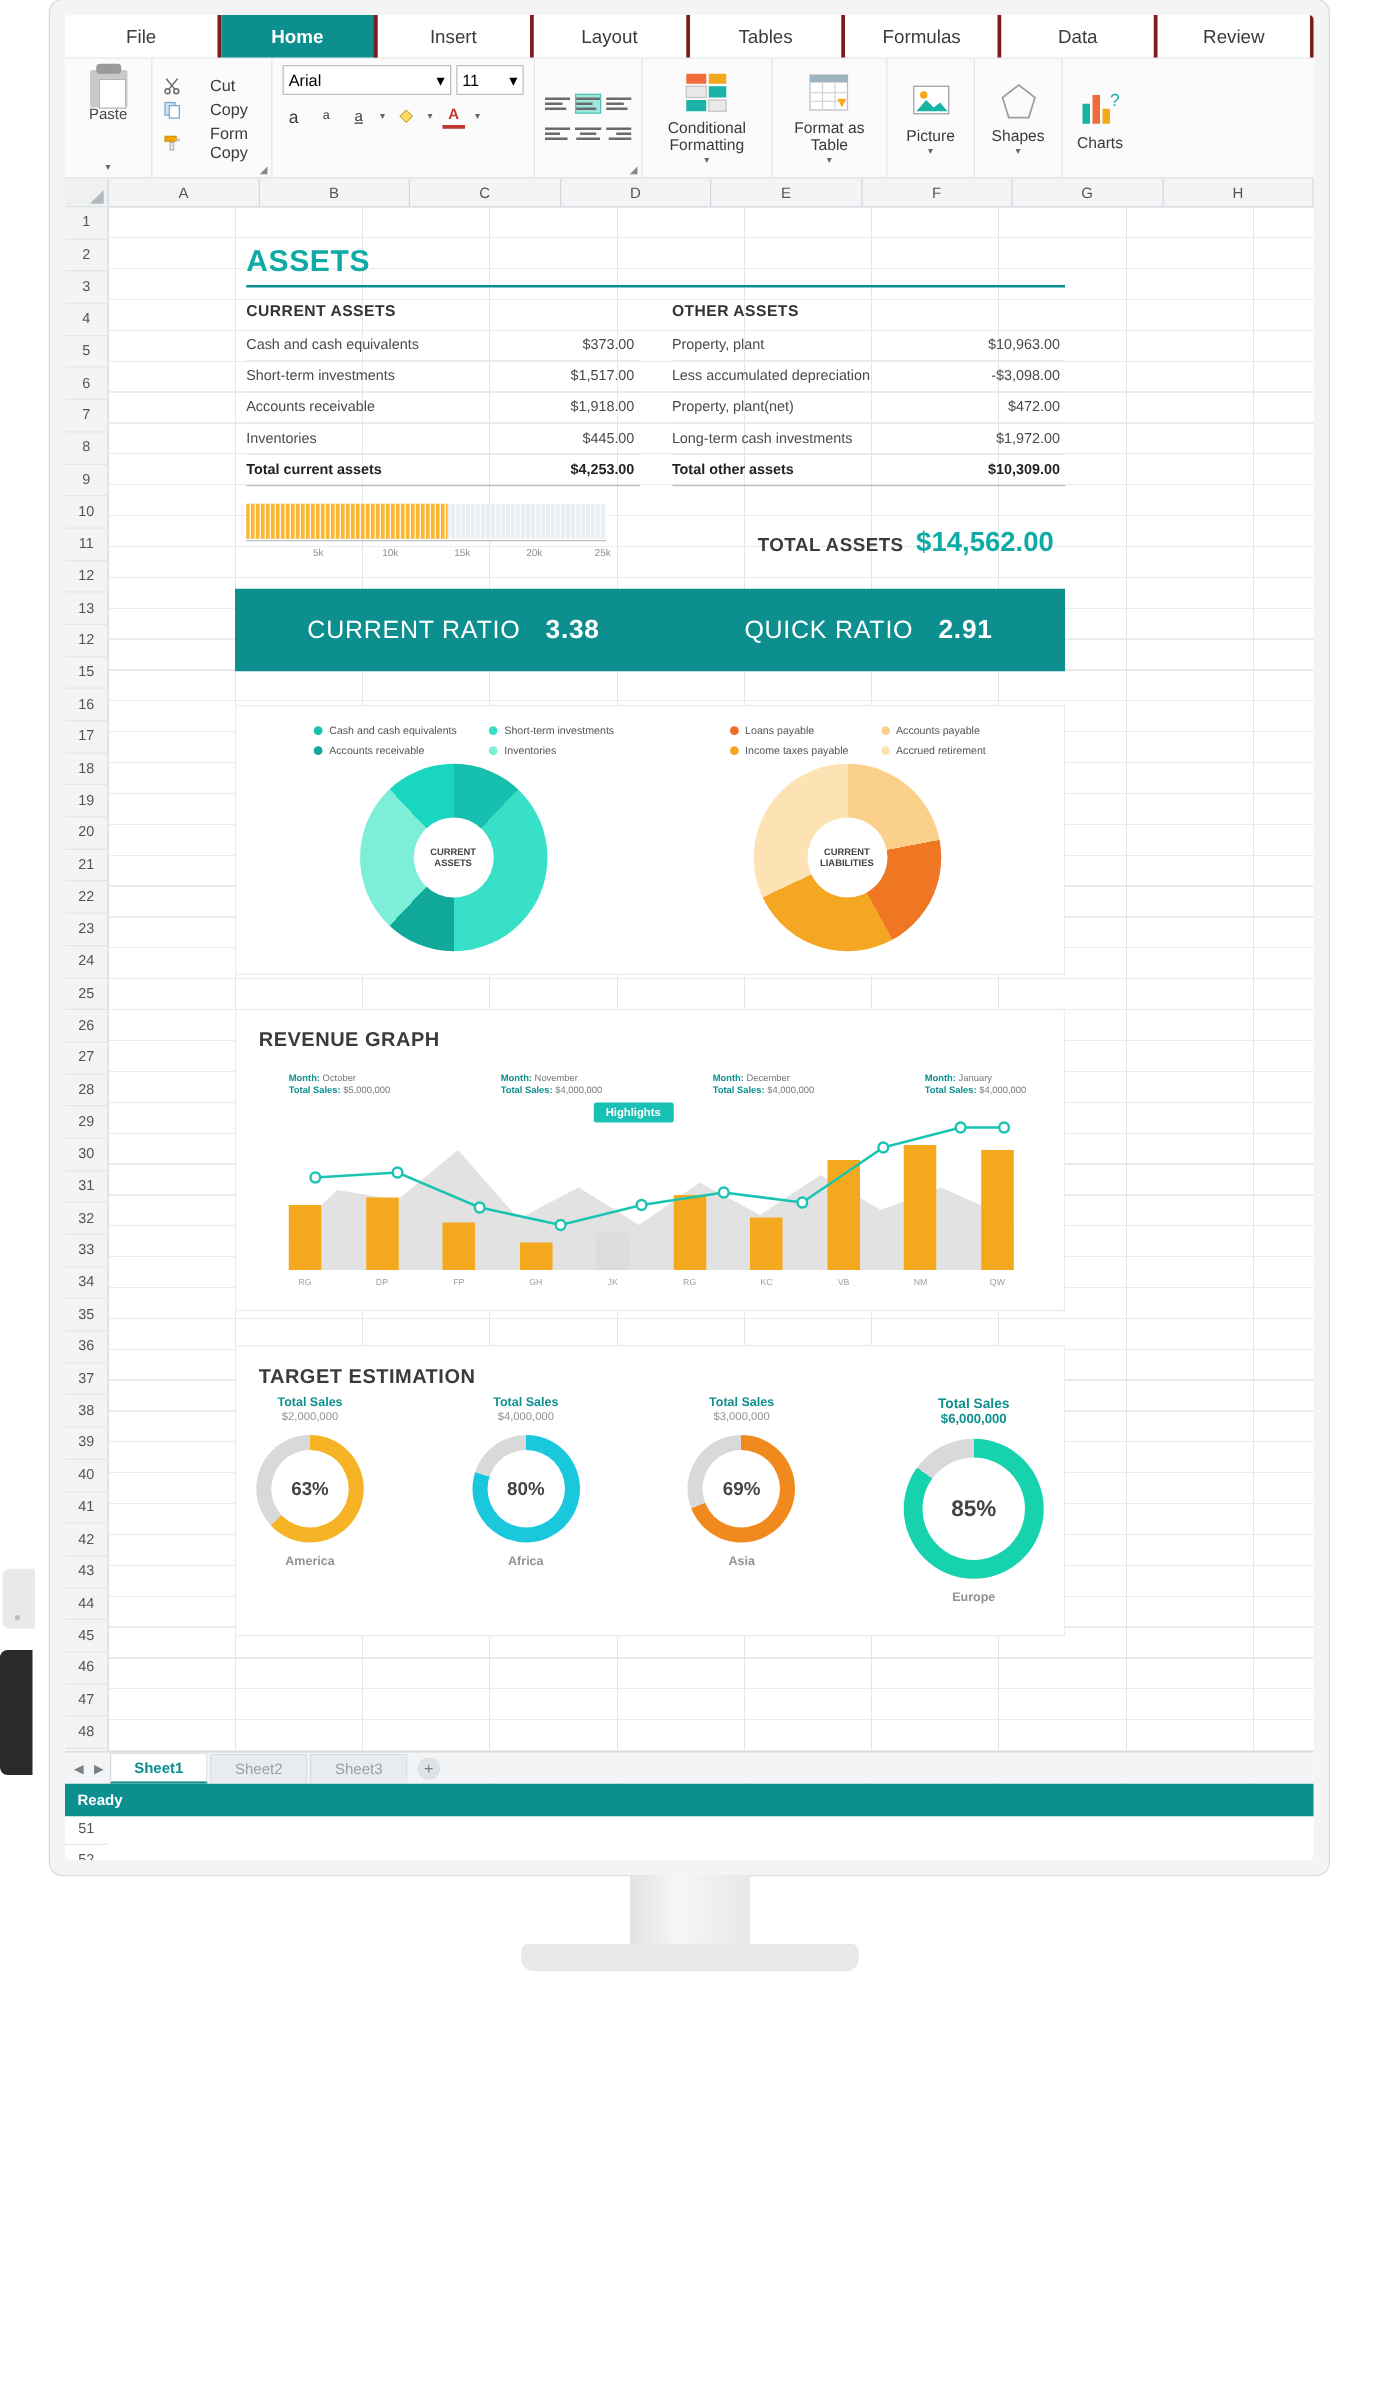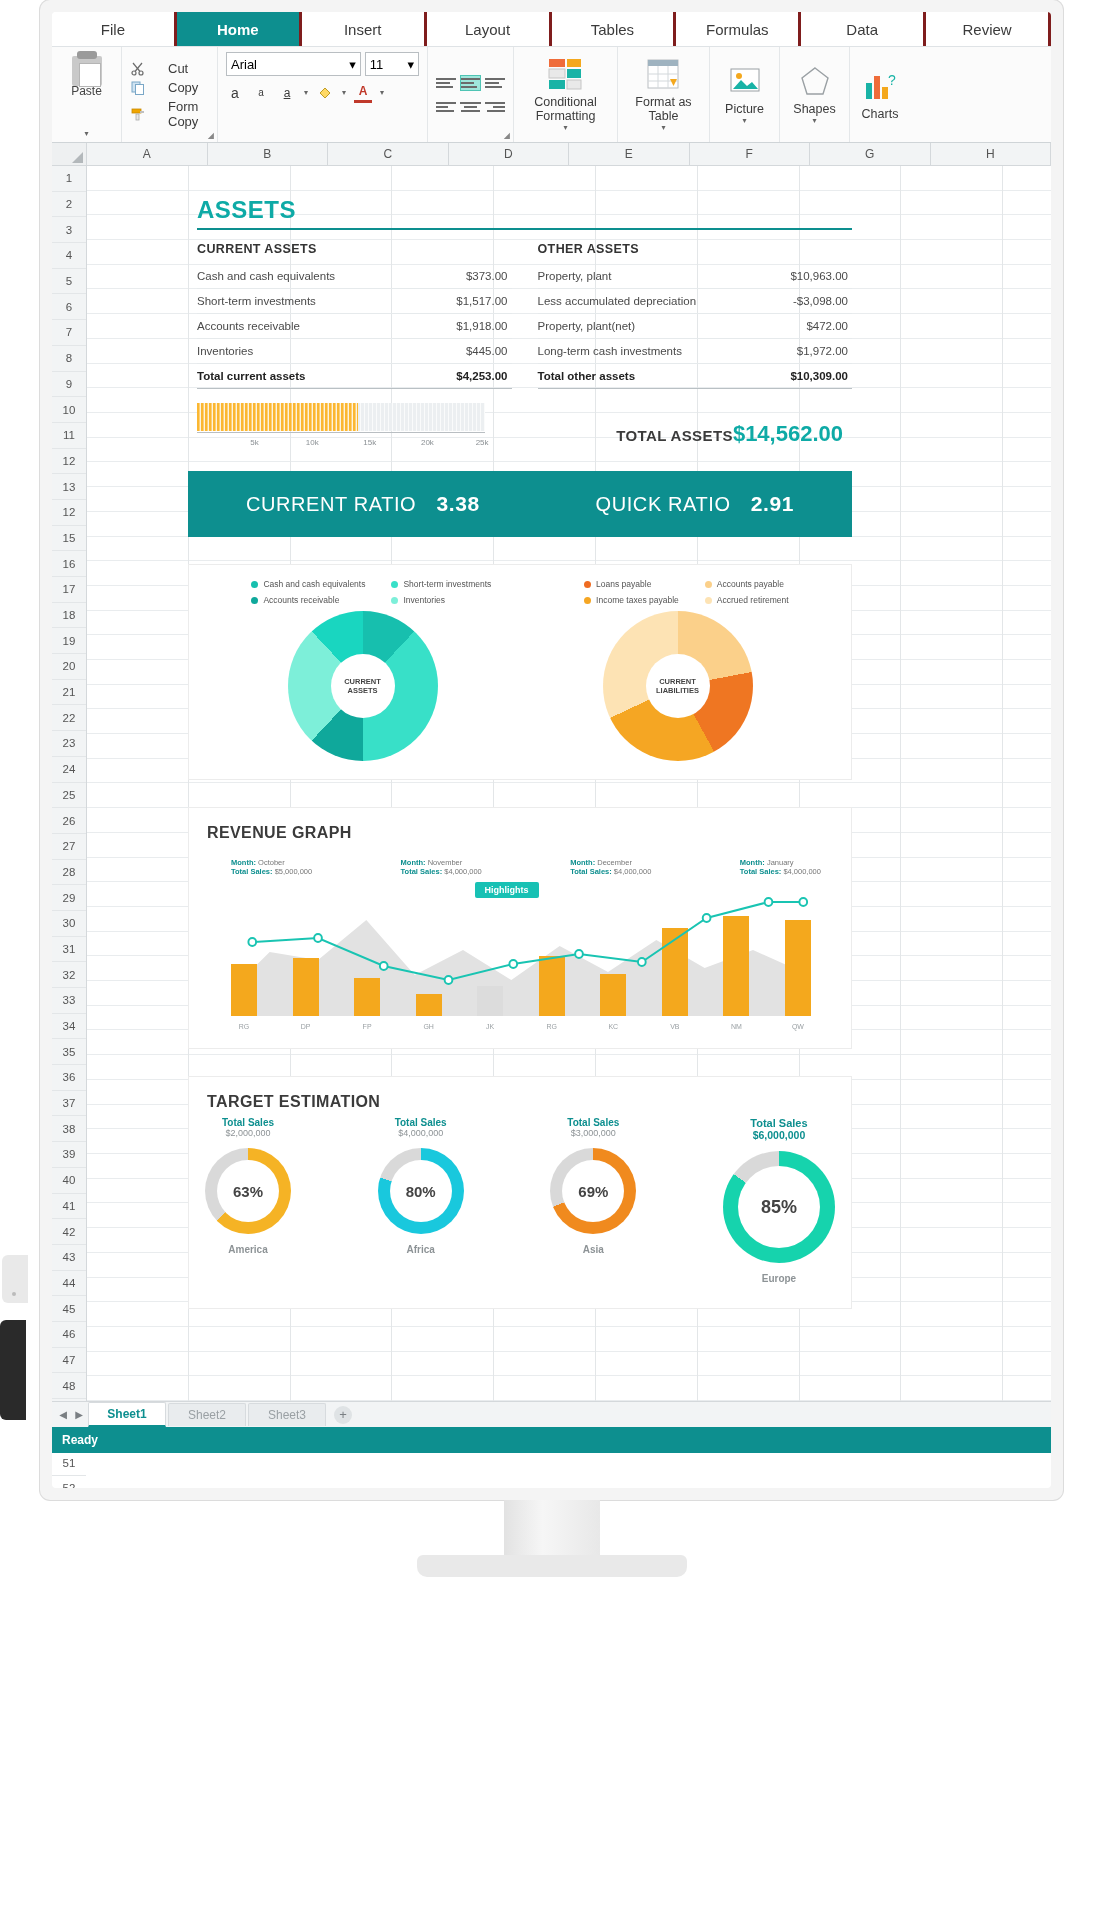--- a/index.html
+++ b/index.html
@@ -66,21 +66,21 @@
   .col h4{margin:0 0 8px 0;font-size:12.5px;color:#333;letter-spacing:.4px;}
   .arow{display:flex;justify-content:space-between;font-size:11.5px;color:#4a4a4a;padding:6px 4px 6px 0;border-bottom:1px solid #e6eaec;}
   .arow.total{font-weight:bold;color:#222;border-bottom:1px solid #b9c0c4;}
   .bar-wrap{display:flex;align-items:flex-end;justify-content:space-between;padding:14px 9px 0 9px;}
   .barchart{width:288px;}
   .bars{height:28px;background:#eceff1;position:relative;}
   .bars .fill{position:absolute;left:0;top:0;bottom:0;width:56%;background:repeating-linear-gradient(90deg,#fbb731 0 2px,#fdd07a 2px 4px);}
   .bars .grid{position:absolute;left:0;right:0;top:0;bottom:0;background:repeating-linear-gradient(90deg,transparent 0 3px,rgba(255,255,255,.75) 3px 4px);}
   .axis{position:relative;height:14px;border-top:1px solid #b9bec2;margin-top:1px;}
   .axis span{position:absolute;top:5px;font-size:8px;color:#8b9094;transform:translateX(-50%);}
-  .tot-assets{display:flex;align-items:baseline;}
+  .tot-assets{display:flex;align-items:baseline;gap:10px;}
   .tot-lbl{font-size:15px;font-weight:bold;color:#3b3b3b;letter-spacing:.4px;}
   .tot-val{font-size:22px;font-weight:bold;color:#0eaaa6;}
   .ratio-band{margin:24px 0 0 0;background:#0d8f8f;height:66px;display:flex;align-items:center;justify-content:space-around;color:#fff;}
   .ratio{font-size:20px;letter-spacing:.6px;}
   .ratio b{font-size:21px;margin-left:14px;}
   .panel{background:#fff;border:1px solid #ececec;margin-top:27px;padding:14px 16px 18px 16px;}
   .legend{display:flex;justify-content:space-around;font-size:8.5px;color:#555;margin-bottom:6px;}
   .lgcol{display:flex;gap:26px;}
   .lgset{display:flex;flex-direction:column;gap:6px;}
   .lg{display:flex;align-items:center;gap:5px;}

